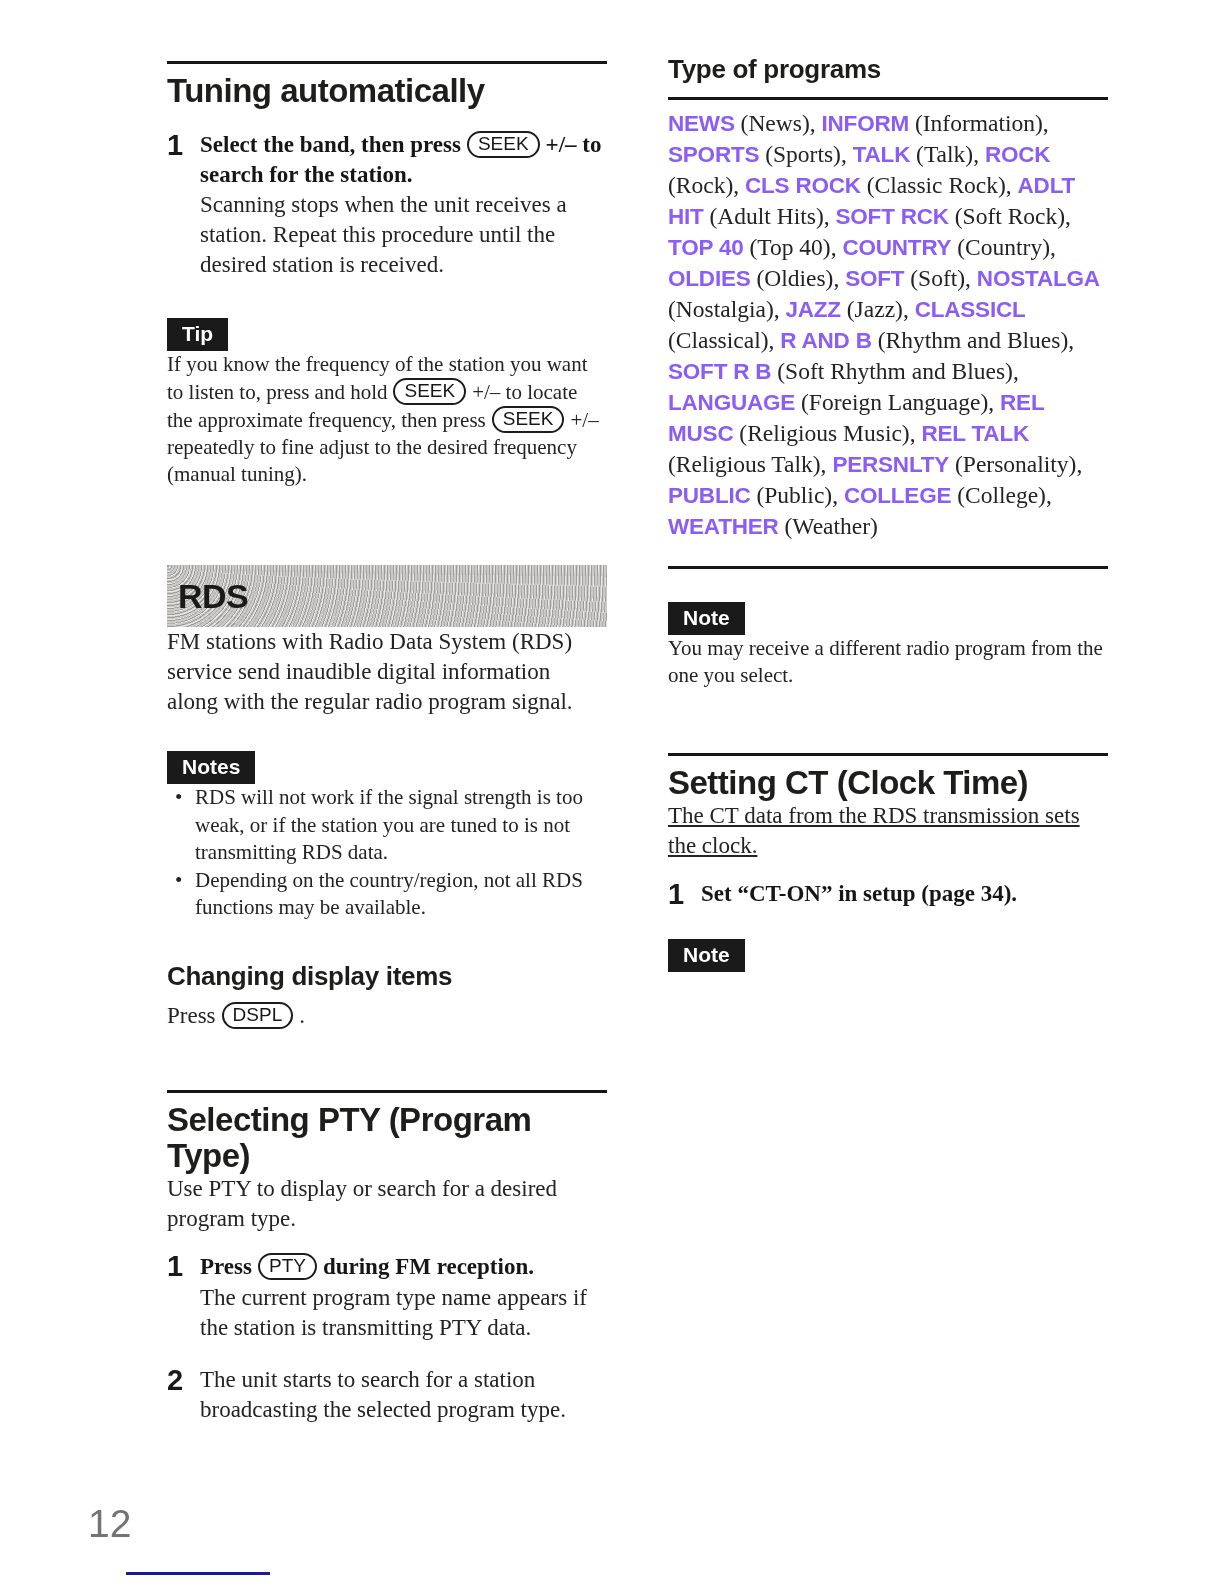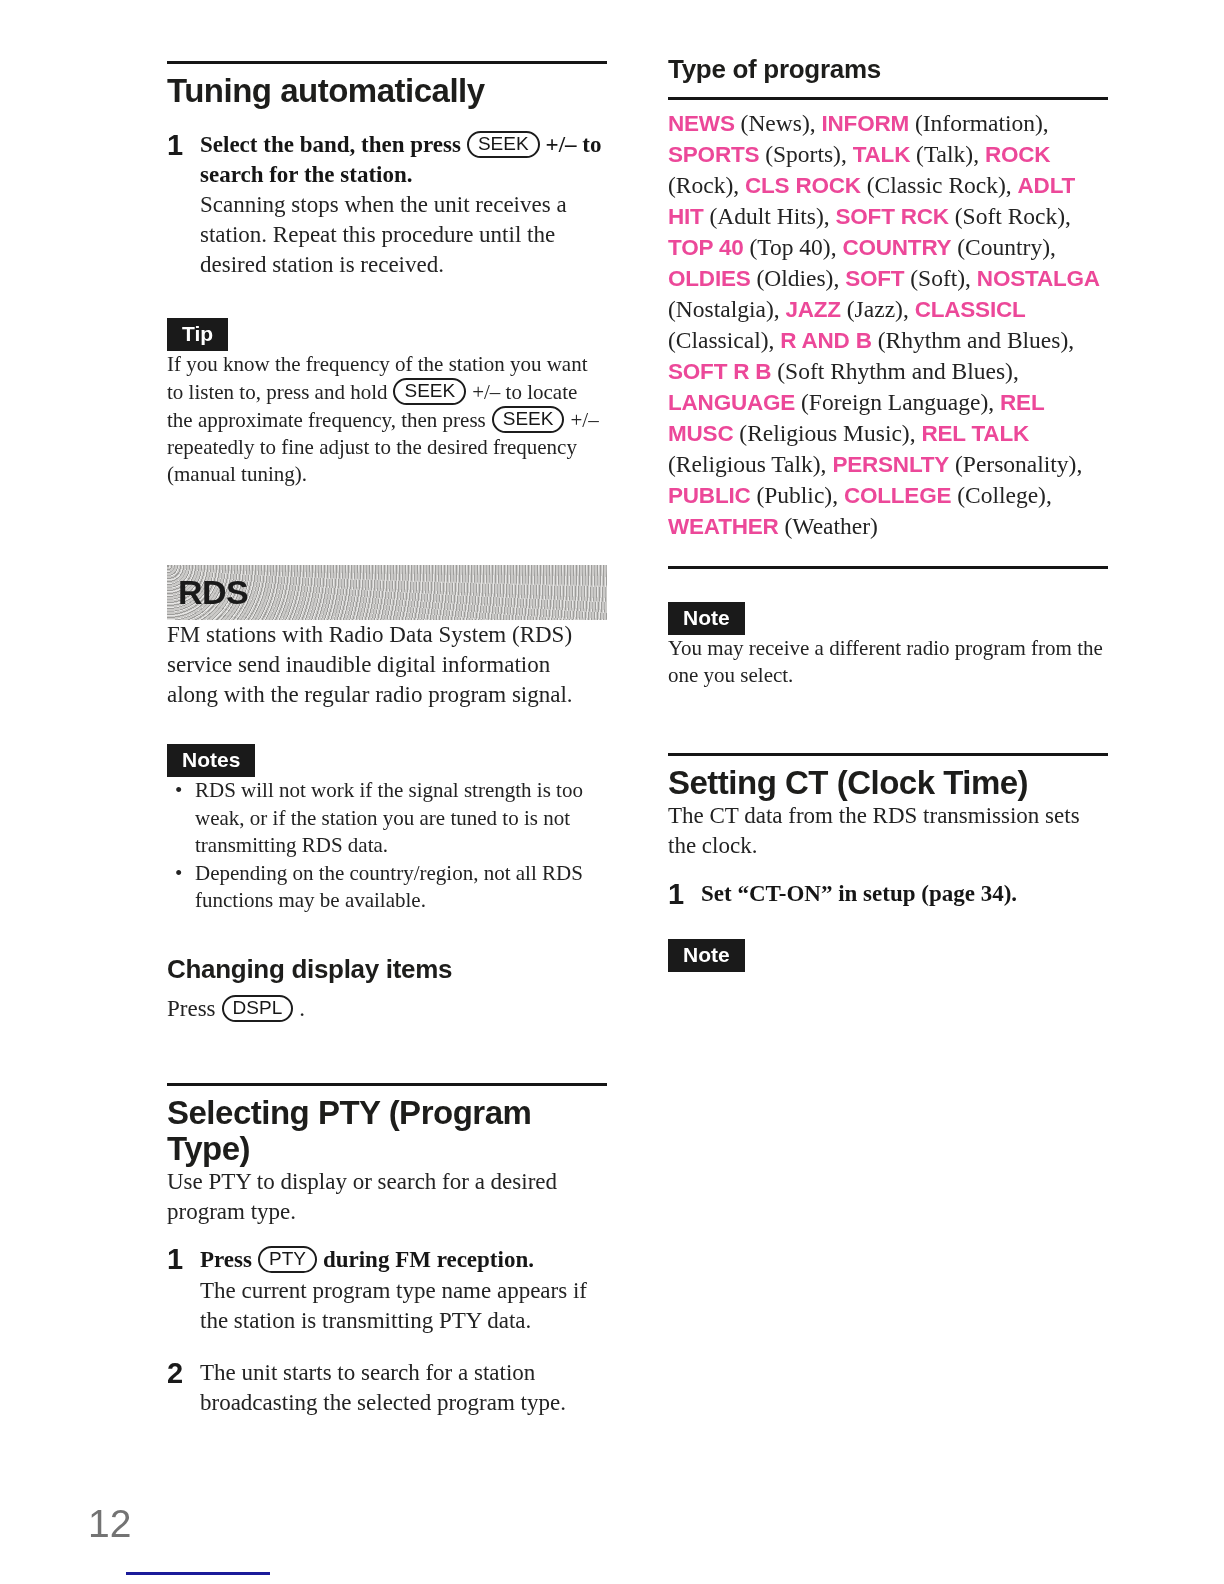--- a/index.html
+++ b/index.html
@@ -42,21 +42,21 @@
   }
 
   .keycap{
     display:inline-block;font-family:"Liberation Sans", sans-serif;font-weight:400;
     font-size:19px;line-height:22px;color:#161616;border:2px solid #1c1c1c;
     border-radius:14px;padding:0 9px 1px 9px;margin:0 6px;vertical-align:2px;
     white-space:nowrap;
   }
 
   .rds-banner{
-    width:100%;height:55px;display:flex;align-items:center;
+    width:100%;height:62px;display:flex;align-items:center;
     background-color:#cbcac8;
     background-image:
       repeating-radial-gradient(circle at 1px 1px, rgba(60,60,58,0.32) 0 0.9px, transparent 1px 3px),
       repeating-radial-gradient(circle at 2.6px 2.2px, rgba(255,255,255,0.55) 0 0.9px, transparent 1px 4px);
   }
   .rds-banner .rds-text{
     font-family:"Liberation Sans", sans-serif;font-weight:700;font-size:34px;
     color:#1a1a1a;padding-left:11px;letter-spacing:-0.5px;
   }
 
@@ -65,21 +65,21 @@
     position:relative;margin:0;padding-left:28px;
     font-size:21px;line-height:27.5px;color:#232323;
   }
   ul.note-list li::before{
     content:"•";position:absolute;left:8px;top:0;font-size:21px;color:#232323;
   }
 
   .pt-list{font-size:23.5px;line-height:30px;color:#232323;}
   .pt-code{
     font-family:"Liberation Sans", sans-serif;font-weight:700;font-size:22.5px;
-    color:#ec4899;letter-spacing:-0.2px;
+    color:#8b5cf6;letter-spacing:-0.2px;
   }
   .pt-name{font-family:"Liberation Serif", serif;}
 
   .press-line{margin:0;font-size:23px;line-height:32px;color:#232323;}
 
   .page-number{
     position:absolute;left:88px;top:1503px;
     font-family:"Liberation Sans", sans-serif;font-weight:400;
     font-size:39px;line-height:42px;color:#737373;
   }
@@ -103,21 +103,21 @@
   .mt-ptystep1{margin-top:17px;}
   .mt-ptystep2{margin-top:22px;}
 
   .mt-r-subhead{margin-top:55px;}
   .mt-r-rule{margin-top:13px;}
   .mt-r-list{margin-top:8px;}
   .mt-r-rule2{margin-top:10px;}
   .mt-r-note1badge{margin-top:33px;}
   .mt-r-note1{margin-top:9px;}
   .mt-r-rule3{margin-top:64px;}
-  .mt-r-ctintro{margin-top:13px;}
+  .mt-r-ctintro{margin-top:13px;text-decoration:underline;}
   .mt-r-ctstep{margin-top:18px;}
   .mt-r-note2badge{margin-top:30px;}
   .mt-r-note2{margin-top:9px;}
 </style>
 </head>
 <body>
 
 <div class="page">
 
   <div class="col col-left">

